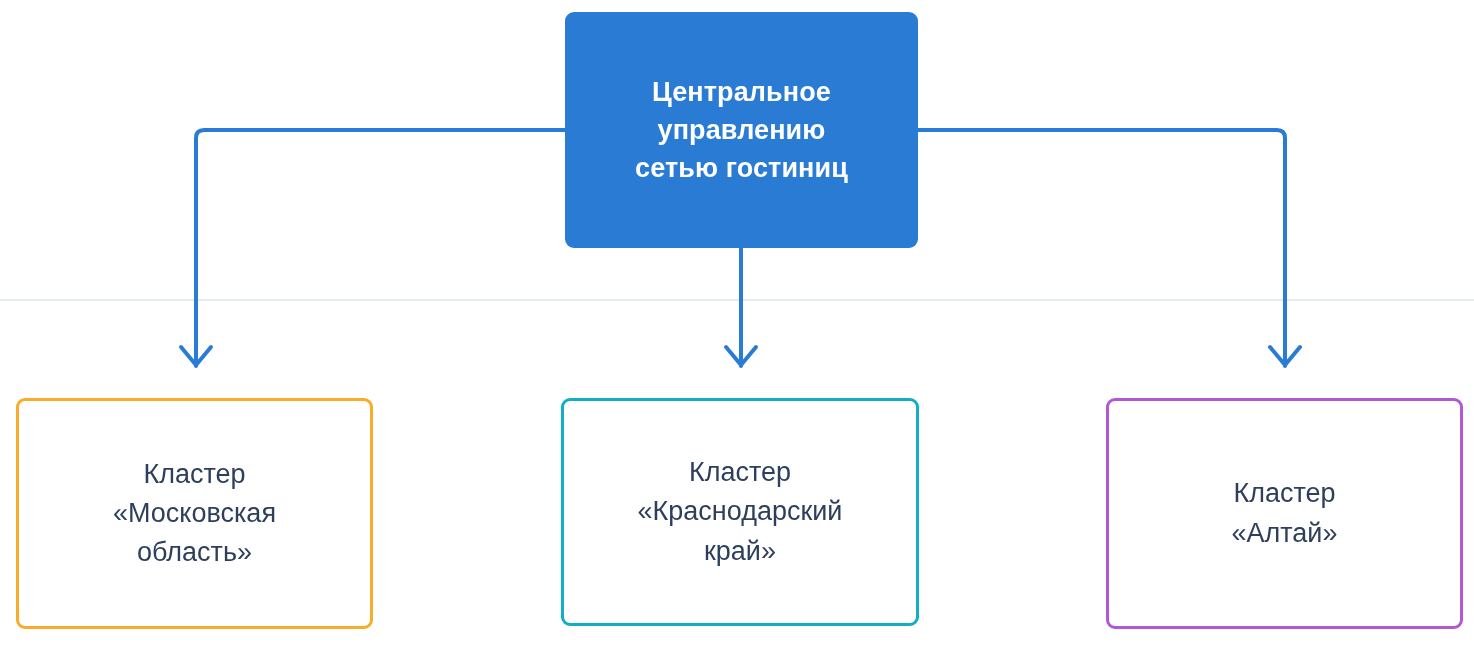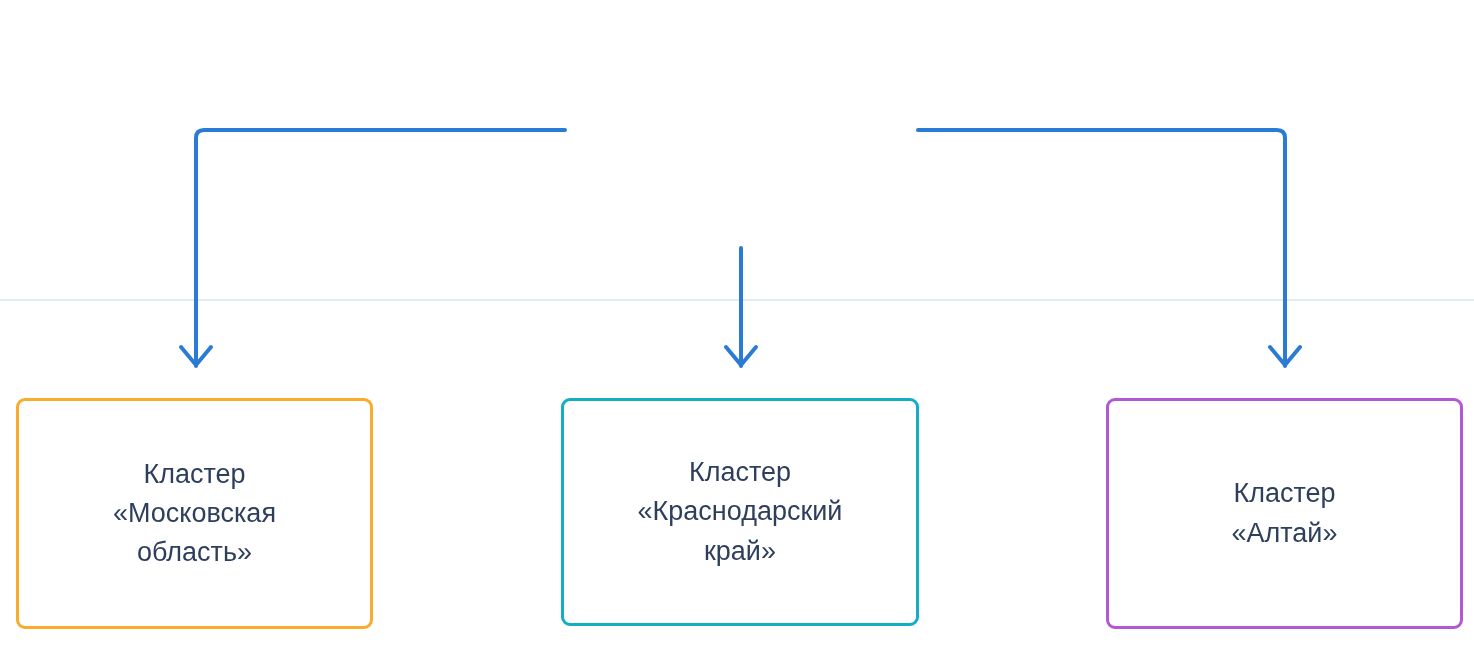--- a/index.html
+++ b/index.html
@@ -110,20 +110,25 @@
 
       <path d="M 741 248 L 741 366"></path>
       <path d="M 726 347 L 741 365 L 756 347"></path>
 
       <path d="M 918 130 L 1277 130 Q 1285 130 1285 138 L 1285 366"></path>
       <path d="M 1270 347 L 1285 365 L 1300 347"></path>
 
     </g>
   </svg>
 
+  <div class="node node-root" id="node-root">
+    <span class="node-label">Центральное
+управлению
+сетью гостиниц</span>
+  </div>
 
   <div class="node node-cluster" id="node-cluster-1">
     <span class="node-label">Кластер
 «Московская
 область»</span>
   </div>
 
   <div class="node node-cluster" id="node-cluster-2">
     <span class="node-label">Кластер
 «Краснодарский

